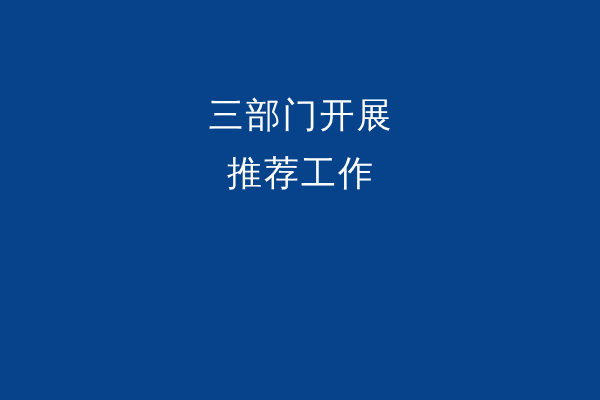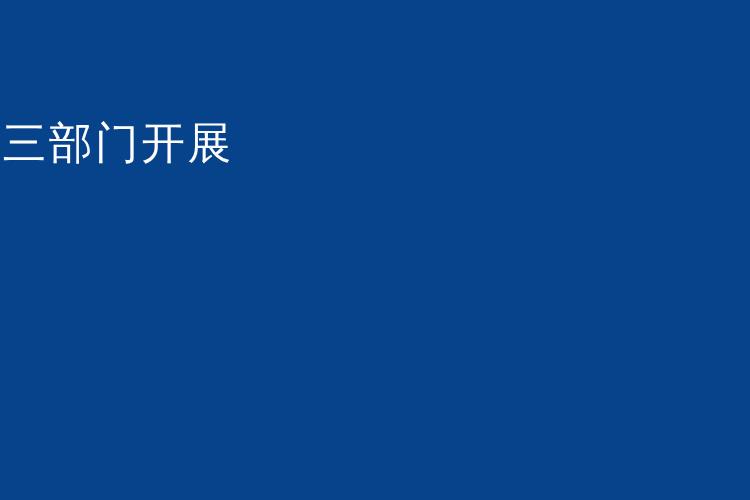--- a/index.html
+++ b/index.html
@@ -33,21 +33,21 @@
     box-sizing: border-box;
     display: flex;
     flex-direction: column;
     align-items: center;
     justify-content: flex-start;
   }
 
   .headline-line {
     display: block;
     width: 100%;
-    text-align: left;
+    text-align: center;
     color: #fdfdfd;
     font-family: "DejaVu Serif", "Liberation Serif", serif;
     font-weight: 400;
     font-size: 35px;
     line-height: 58px;
     height: 58px;
     letter-spacing: 2px;
     text-indent: 2px;
     white-space: nowrap;
     -webkit-font-smoothing: antialiased;
@@ -57,16 +57,17 @@
 <body style="background-color: rgb(7, 67, 138);">
 
 <div id="poster" style="background-color: rgb(7, 67, 138);">
 
   <div id="headline-block">
 
     <span class="headline-line" style="color: rgb(253, 253, 253);">三部门开展</span>
 
 
 
+    <span class="headline-line" style="color: rgb(253, 253, 253);">推荐工作</span>
 
   </div>
 
 </div>
 
 </body></html>

